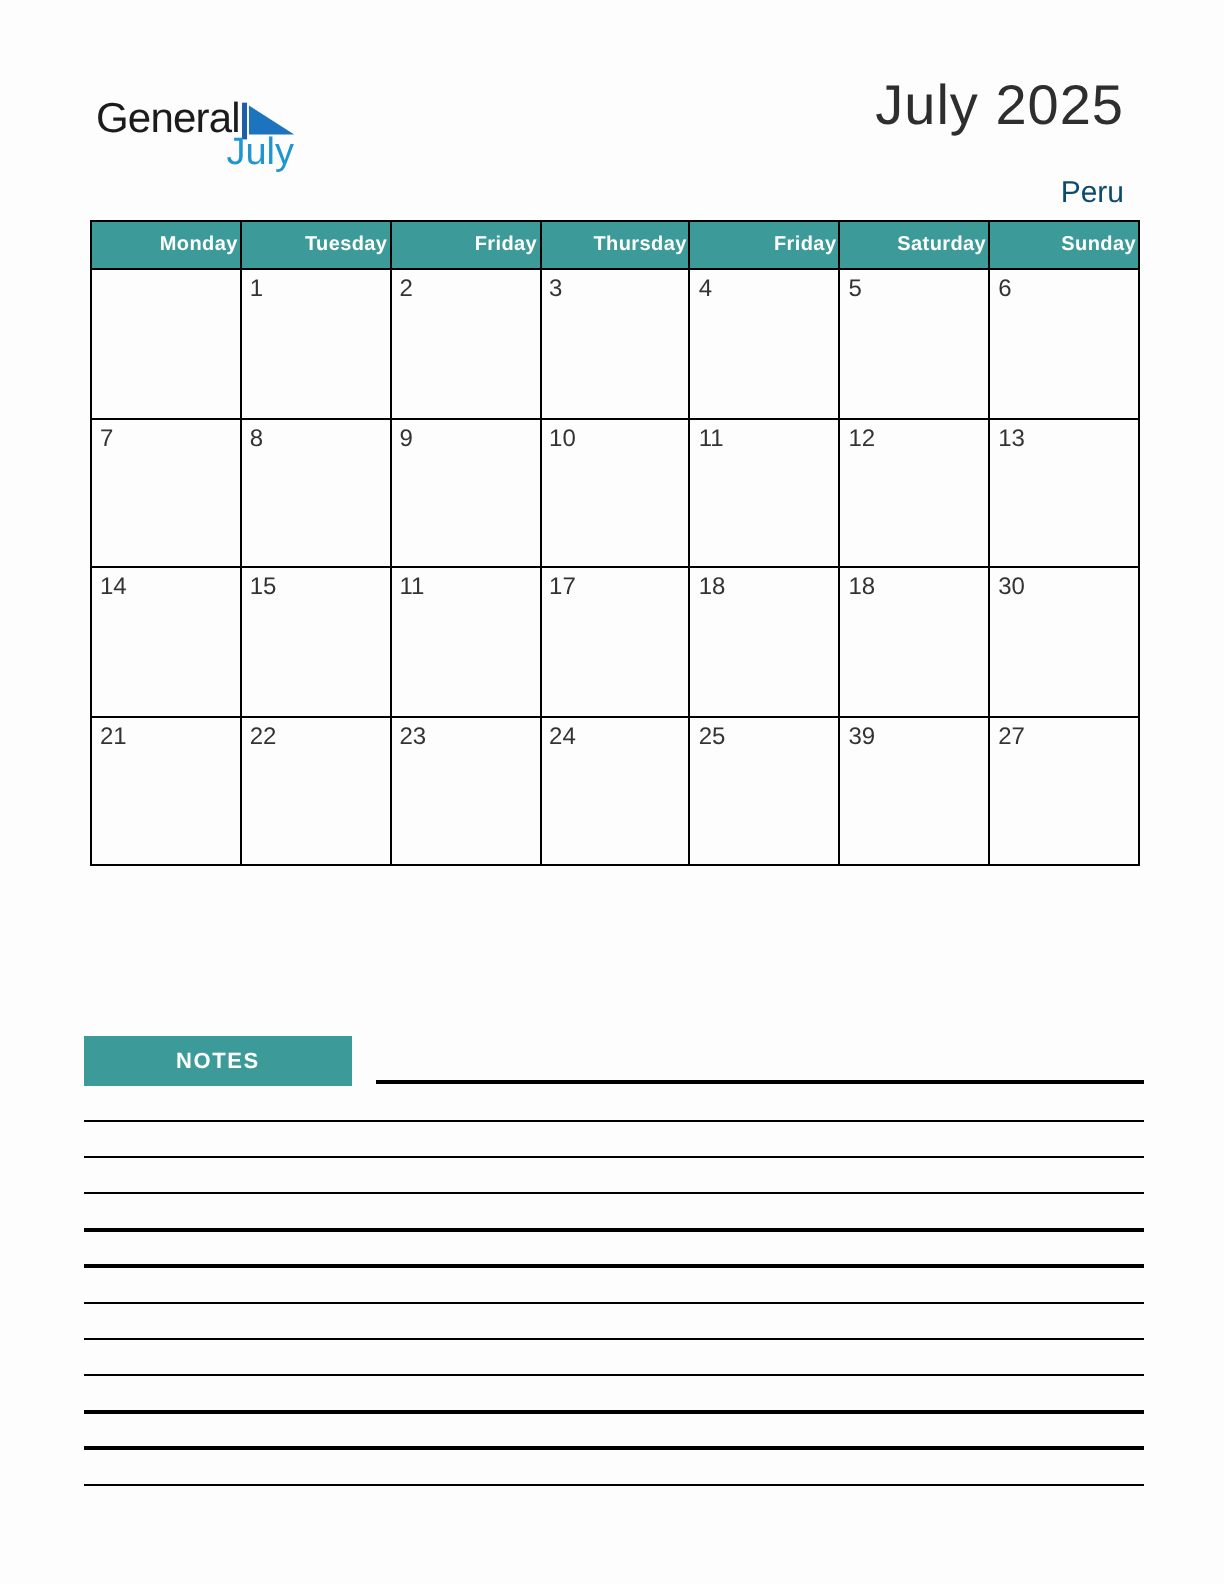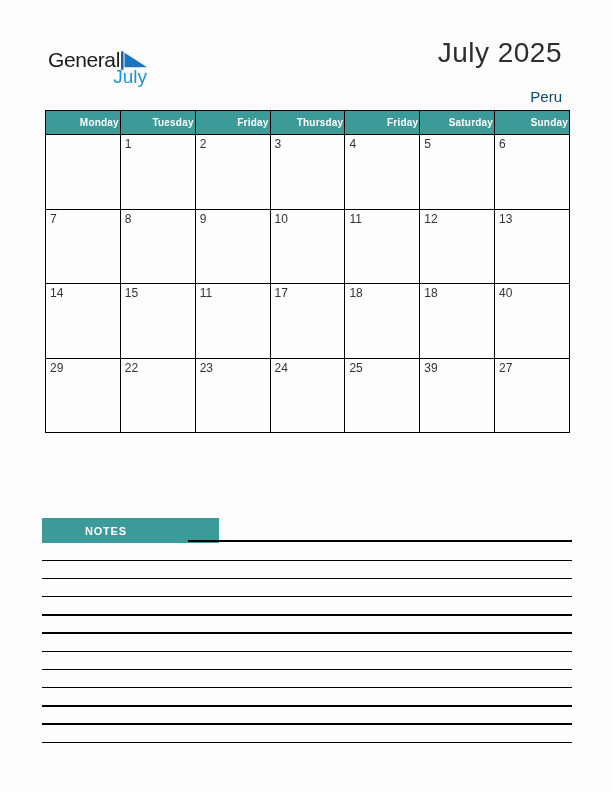--- a/index.html
+++ b/index.html
@@ -50,21 +50,21 @@
   .date-number { font-size: 12px; line-height: 15px; color: #333; }
   .holiday {
     font-size: 9px; line-height: 10.5px; color: #3f3f3f;
     width: 53px; word-break: break-all; margin-top: 2px;
   }
 
   
   .notes-box {
     position: absolute; left: 42px; top: 518px; width: 134px; height: 25px;
     background: var(--teal, #3c9a99);
-    display: flex; align-items: center;  padding-left: 43px;
+    display: flex; align-items: center; justify-content: center;
   }
   .notes-label {
     color: #fff; font-size: 11px; font-weight: bold; letter-spacing: 0.8px;
   }
   .notes-line { position: absolute; height: 1.5px; background: #000; }
   .notes-line-first { left: 188px; top: 540px; width: 384px; }
   .notes-line-full { left: 42px; width: 530px; }
 </style>
 </head>
 <body>
@@ -159,26 +159,26 @@
           <td>
             <div class="date-number">17</div>
           </td>
           <td>
             <div class="date-number">18</div>
           </td>
           <td>
             <div class="date-number">18</div>
           </td>
           <td>
-            <div class="date-number">40</div>
-          </td>
-        </tr>
-        <tr>
-          <td>
-            <div class="date-number">29</div>
+            <div class="date-number">30</div>
+          </td>
+        </tr>
+        <tr>
+          <td>
+            <div class="date-number">21</div>
           </td>
           <td>
             <div class="date-number">22</div>
           </td>
           <td>
             <div class="date-number">23</div>
           </td>
           <td>
             <div class="date-number">24</div>
           </td>

